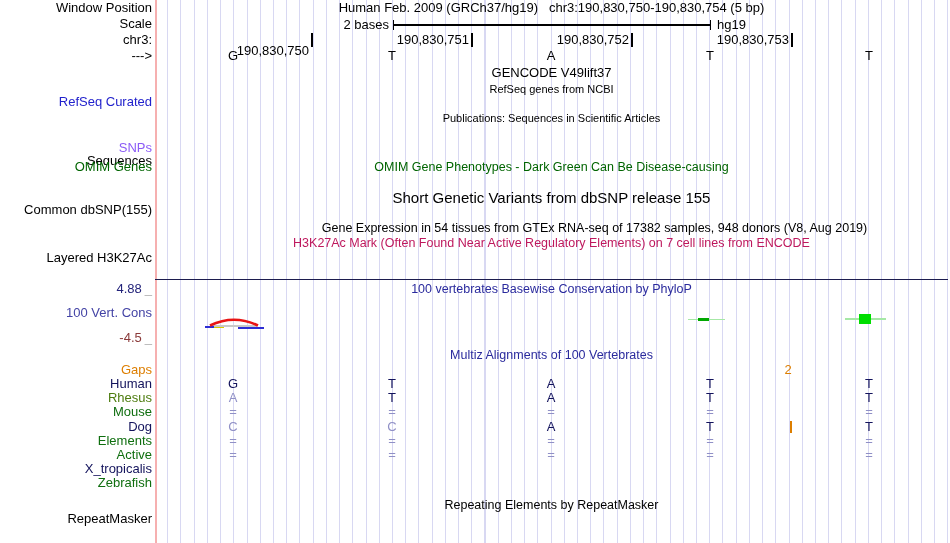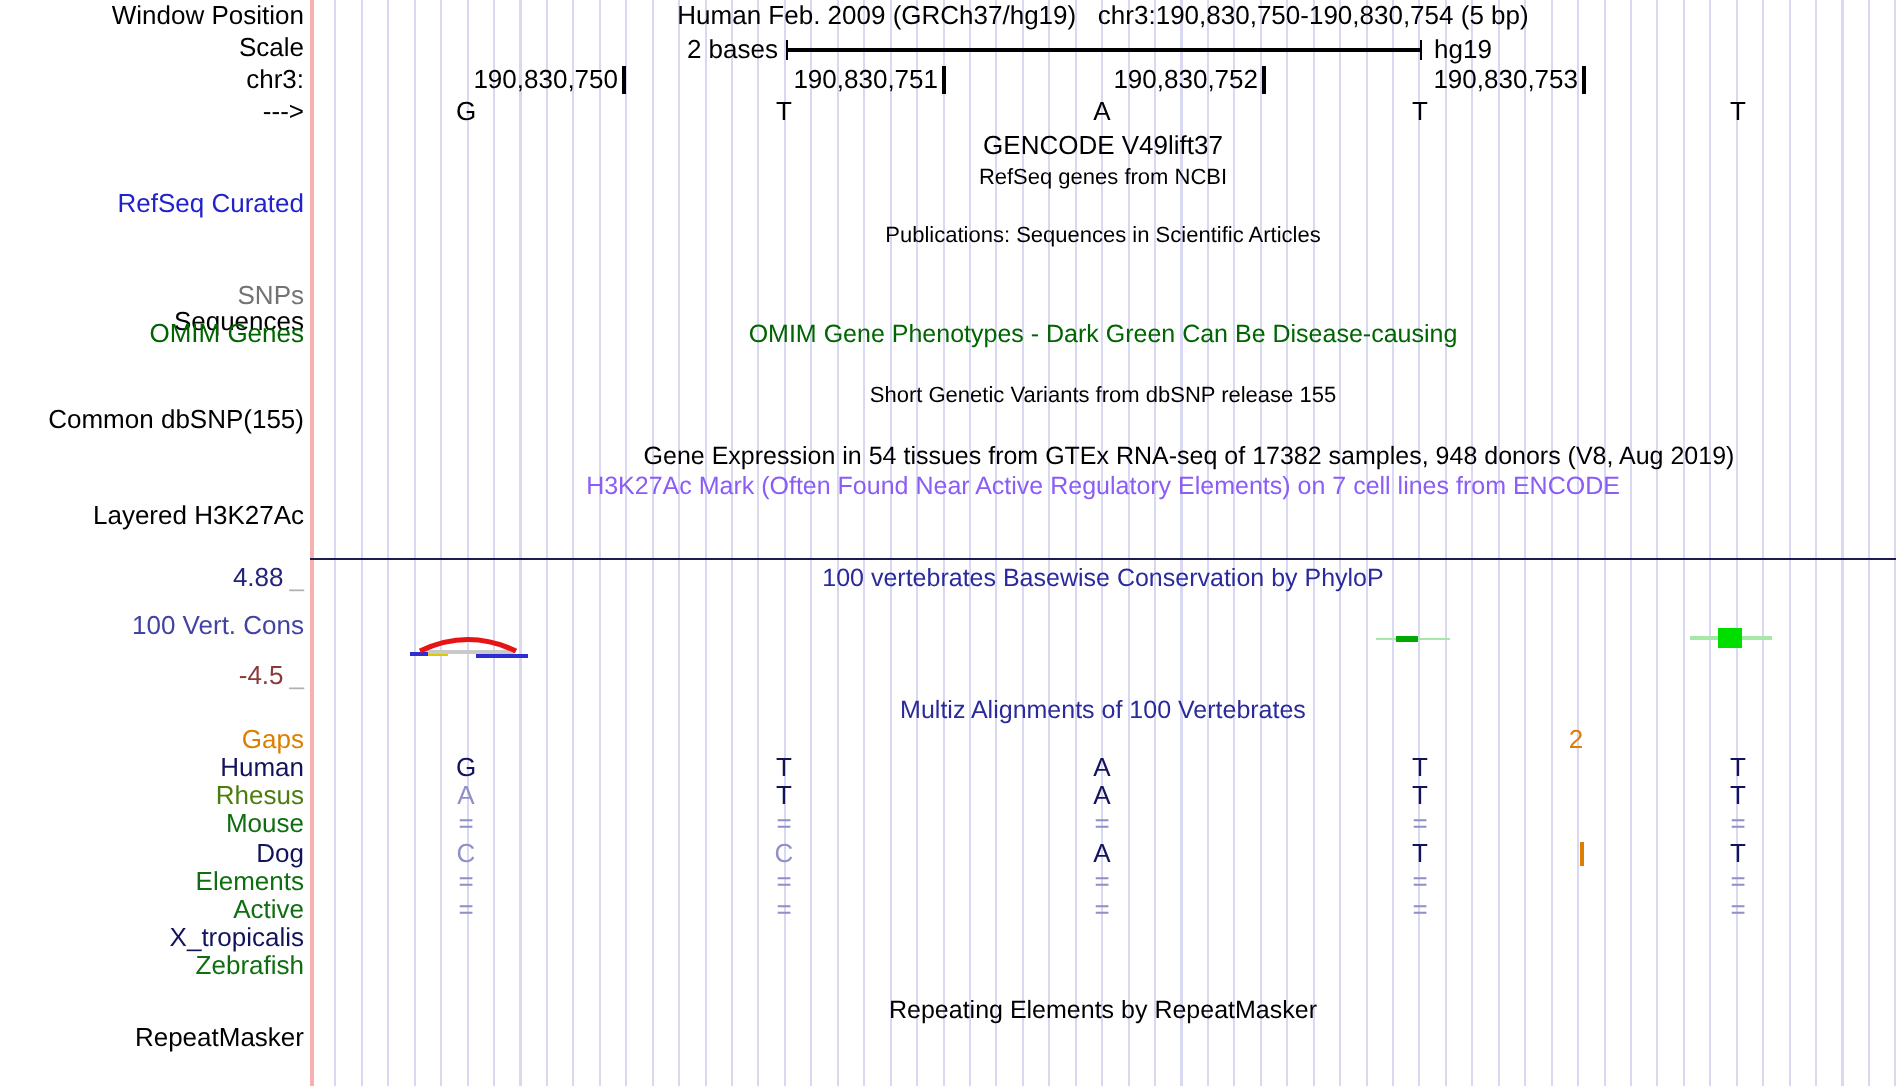--- a/index.html
+++ b/index.html
@@ -56,46 +56,46 @@
   <div class="mark" style="left:688px;top:319px;width:37px;height:1.3px;background:#a6e8a6"></div>
   <div class="mark" style="left:698px;top:318px;width:11px;height:2.6px;background:#00a800"></div>
   <div class="mark" style="left:845px;top:318.2px;width:41px;height:1.4px;background:#a6e8a6"></div>
   <div class="mark" style="left:859px;top:313.5px;width:12px;height:10px;background:#00de00"></div>
 
   <div class="seq-base" style="left:748px;top:363px;color:#dd7e00">2</div>
   <div class="mark" style="left:790px;top:421px;width:2px;height:12px;background:#dd7e00"></div>
 
 <div class="left-label" style="top: 95px; color: rgb(34, 34, 204);">RefSeq Curated</div>
     <div class="left-label" style="top: 126px; color: rgb(0, 0, 0); margin-top: 28px;">Sequences</div>
-    <div class="left-label" style="top: 141px; color: #737373;">SNPs</div>
+    <div class="left-label" style="top: 141px; color: #8b5cf6;">SNPs</div>
     <div class="left-label" style="top: 160px; color: rgb(0, 100, 0);">OMIM Genes</div>
     <div class="left-label" style="top: 203px; color: rgb(0, 0, 0);">Common dbSNP(155)</div>
     <div class="left-label" style="top: 251px; color: rgb(0, 0, 0);">Layered H3K27Ac</div>
     <div class="left-label" style="top: 306px; color: rgb(67, 67, 165);">100 Vert. Cons</div>
     <div class="left-label" style="top: 363px; color: rgb(221, 126, 0);">Gaps</div>
     <div class="left-label" style="top: 377px; color: rgb(19, 19, 92);">Human</div>
     <div class="left-label" style="top: 391px; color: #4d7c0f;">Rhesus</div>
     <div class="left-label" style="top: 405px; color: rgb(15, 110, 15);">Mouse</div>
     <div class="left-label" style="top: 420px; color: rgb(19, 19, 92); text-align: right;">Dog</div>
     <div class="left-label" style="top: 434px; color: rgb(15, 110, 15);">Elements</div>
     <div class="left-label" style="top: 448px; color: rgb(15, 110, 15);">Active</div>
     <div class="left-label" style="top: 462px; color: rgb(19, 19, 92);">X_tropicalis</div>
     <div class="left-label" style="top: 476px; color: rgb(15, 110, 15);">Zebrafish</div>
     <div class="left-label" style="top: 512px; color: rgb(0, 0, 0);">RepeatMasker</div>
     <div class="center-msg" style="top: 66px; color: rgb(0, 0, 0); font-size: 13px;">GENCODE V49lift37</div>
     <div class="center-msg" style="top: 82px; color: rgb(0, 0, 0); font-size: 11px;">RefSeq genes from NCBI</div>
     <div class="center-msg" style="top: 111px; color: rgb(0, 0, 0); font-size: 11px;">Publications: Sequences in Scientific Articles</div>
     <div class="center-msg" style="top: 160px; color: rgb(0, 100, 0); font-size: 12.5px;">OMIM Gene Phenotypes - Dark Green Can Be Disease-causing</div>
-    <div class="center-msg" style="top: 191px; color: rgb(0, 0, 0); font-size: 11px;">Short Genetic Variants from dbSNP release 155</div>
+    <div class="center-msg" style="top: 191px; color: rgb(0, 0, 0); font-size: 15px;">Short Genetic Variants from dbSNP release 155</div>
     <div class="center-msg" style="top: 221px; color: rgb(0, 0, 0); font-size: 12.5px; padding-left: 43px;">Gene Expression in 54 tissues from GTEx RNA-seq of 17382 samples, 948 donors (V8, Aug 2019)</div>
-    <div class="center-msg" style="top: 236px; color: #8b5cf6; font-size: 12.5px;">H3K27Ac Mark (Often Found Near Active Regulatory Elements) on 7 cell lines from ENCODE</div>
+    <div class="center-msg" style="top: 236px; color: #be185d; font-size: 12.5px;">H3K27Ac Mark (Often Found Near Active Regulatory Elements) on 7 cell lines from ENCODE</div>
     <div class="center-msg" style="top: 282px; color: rgb(42, 42, 157); font-size: 12.5px;">100 vertebrates Basewise Conservation by PhyloP</div>
     <div class="center-msg" style="top: 348px; color: rgb(42, 42, 157); font-size: 12.5px;">Multiz Alignments of 100 Vertebrates</div>
     <div class="center-msg" style="top: 498px; color: rgb(0, 0, 0); font-size: 12.5px;">Repeating Elements by RepeatMasker</div>
-    <div class="coord-label" style="left: 199px; top: 33px;">190,830,750</div>
+    <div class="coord-label" style="left: 199px; top: 44px;">190,830,750</div>
     <div class="coord-tick" style="left: 311px;"></div>
     <div class="coord-label" style="left: 359px; top: 33px;">190,830,751</div>
     <div class="coord-tick" style="left: 471px;"></div>
     <div class="coord-label" style="left: 519px; top: 33px;">190,830,752</div>
     <div class="coord-tick" style="left: 631px;"></div>
     <div class="coord-label" style="left: 679px; top: 33px;">190,830,753</div>
     <div class="coord-tick" style="left: 791px;"></div>
     <div class="seq-base" style="left: 193px; top: 49px;">G</div>
     <div class="seq-base" style="left: 352px; top: 49px;">T</div>
     <div class="seq-base" style="left: 511px; top: 49px;">A</div>

